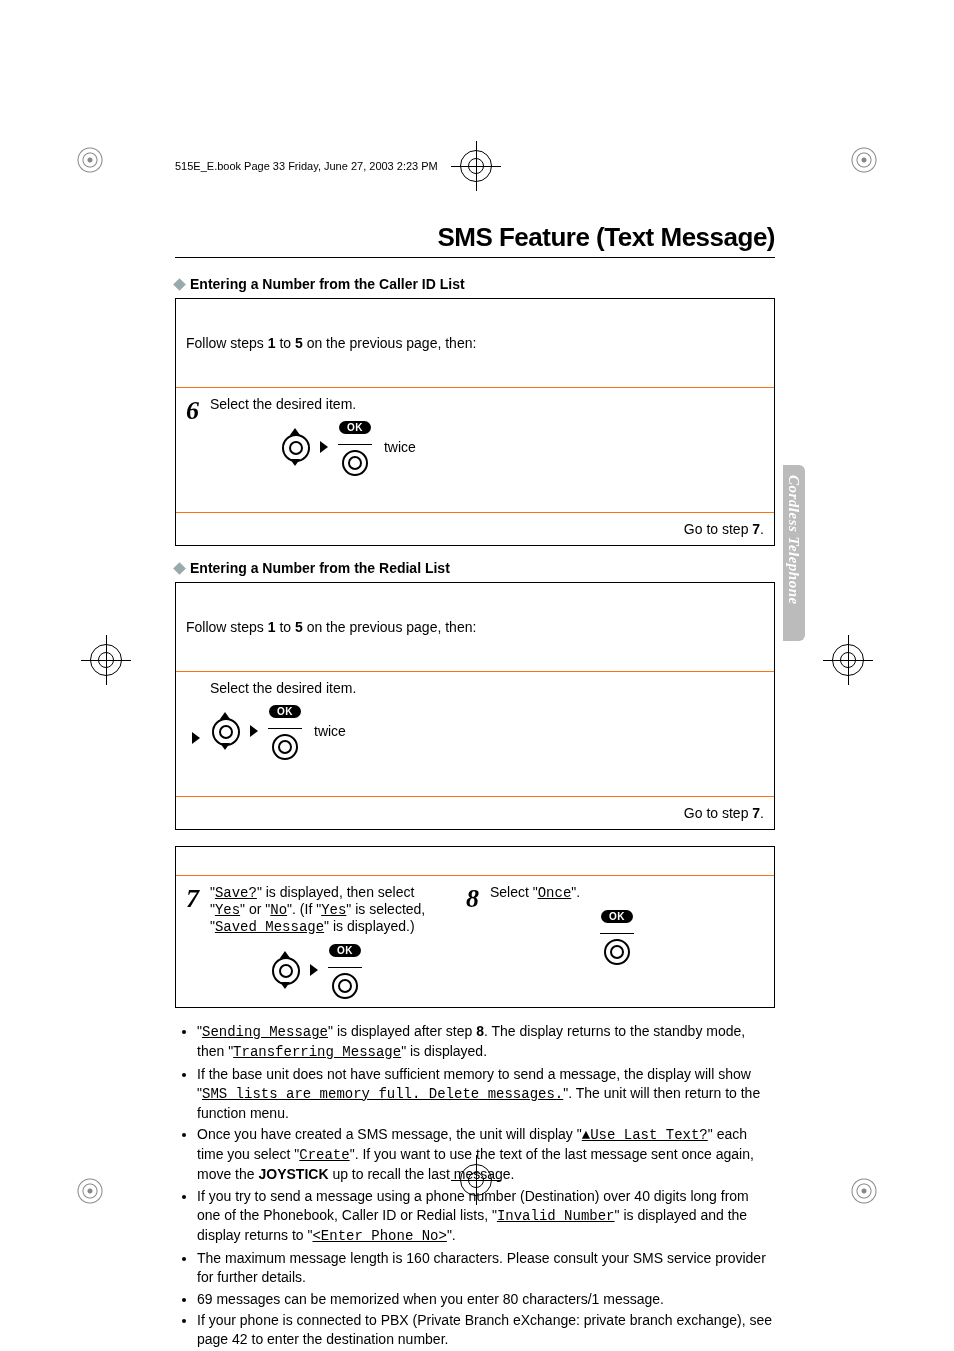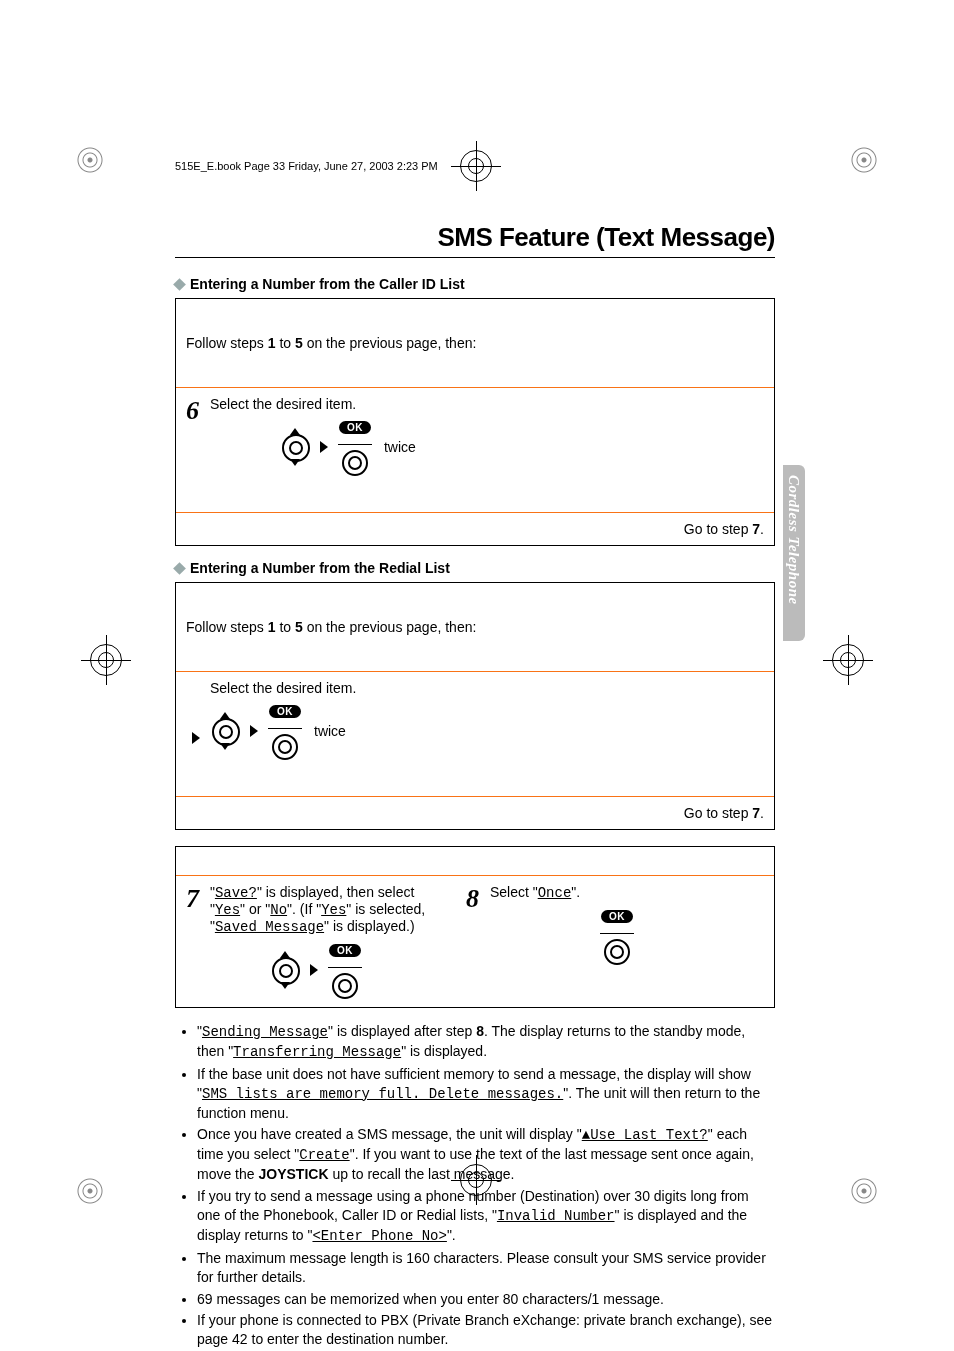--- a/index.html
+++ b/index.html
@@ -402,21 +402,21 @@
     <li>
       <span>"</span><span class="mono">Sending Message</span><span>" is displayed after step </span><b>8</b><span>. The display returns to the standby mode, then "</span><span class="mono">Transferring Message</span><span>" is displayed.</span>
     </li>
     <li>
       <span>If the base unit does not have sufficient memory to send a message, the display will show "</span><span class="mono">SMS lists are memory full. Delete messages.</span><span>". The unit will then return to the function menu.</span>
     </li>
     <li>
       <span>Once you have created a SMS message, the unit will display "</span><span class="mono">▲Use Last Text?</span><span>" each time you select "</span><span class="mono">Create</span><span>". If you want to use the text of the last message sent once again, move the </span><b>JOYSTICK</b><span> up to recall the last message.</span>
     </li>
     <li>
-      <span>If you try to send a message using a phone number (Destination) over 30 digits long from one of the Phonebook, Caller ID or Redial lists, "</span><span class="mono">Invalid Number</span><span>" is displayed and the display returns to "</span><span class="mono">&lt;Enter Phone No&gt;</span><span>".</span>
+      <span>If you try to send a message using a phone number (Destination) over 40 digits long from one of the Phonebook, Caller ID or Redial lists, "</span><span class="mono">Invalid Number</span><span>" is displayed and the display returns to "</span><span class="mono">&lt;Enter Phone No&gt;</span><span>".</span>
     </li>
     <li>The maximum message length is 160 characters. Please consult your SMS service provider for further details.</li>
     <li>69 messages can be memorized when you enter 80 characters/1 message.</li>
     <li>If your phone is connected to PBX (Private Branch eXchange: private branch exchange), see page 42 to enter the destination number.</li>
   </ul>
 
   <div class="footer-wrap">
     <div class="footer">Helpline Tel.No. :U.K. 08700 100 076  R.O.I. 01289 8333</div>
     <div class="page-num">33</div>
   </div>

